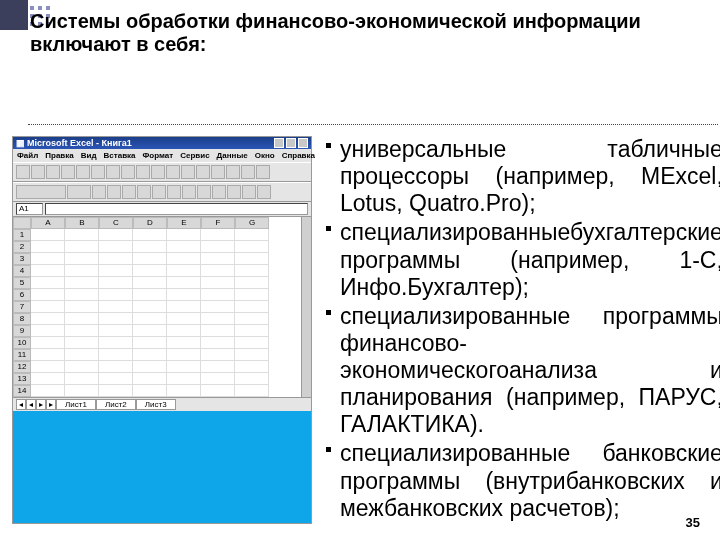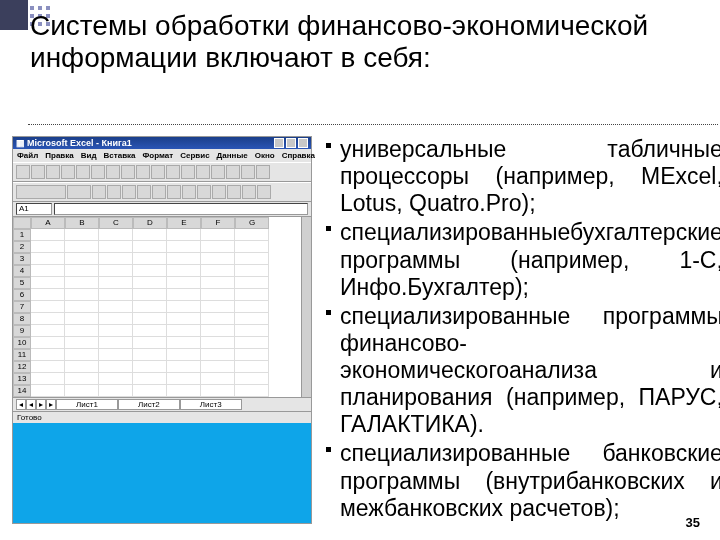--- a/index.html
+++ b/index.html
@@ -11,21 +11,21 @@
   }
   .deco-top { position: absolute; top: 0; left: 0; width: 28px; height: 30px; background: #3b3f5c; }
   .deco-dots { position: absolute; top: 6px; left: 30px; width: 22px; height: 20px; }
   .deco-dots span { position: absolute; width: 4px; height: 4px; background: #8a8fbf; }
   .deco-dots span:nth-child(1){top:0;left:0;} .deco-dots span:nth-child(2){top:0;left:8px;} .deco-dots span:nth-child(3){top:0;left:16px;}
   .deco-dots span:nth-child(4){top:8px;left:0;} .deco-dots span:nth-child(5){top:8px;left:8px;} .deco-dots span:nth-child(6){top:8px;left:16px;}
   .deco-dots span:nth-child(7){top:16px;left:0;} .deco-dots span:nth-child(8){top:16px;left:8px;} .deco-dots span:nth-child(9){top:16px;left:16px;}
 
   .title {
     position: absolute; top: 10px; left: 28px; right: 10px;
-    font-size: 28px; font-weight: normal; line-height: 1.15;
+    font-size: 20px; font-weight: bold; line-height: 1.15;
     padding-left: 2px;
   }
   .title-underline {
     position: absolute; top: 124px; left: 28px; right: 2px; height: 1px;
     border-bottom: 1px dotted #444;
   }
 
   .content { position: absolute; top: 136px; left: 12px; right: 12px; display: flex; gap: 10px; }
 
   
@@ -44,33 +44,33 @@
   }
   .mini .titlebar .wicons { display:flex; gap:2px; }
   .mini .titlebar .wicons span{ width:10px; height:10px; background:#c8c8c8; border:1px solid #fff; display:inline-block; }
   .mini .menubar { display: flex; gap: 7px; padding: 2px 4px; background:#e5e5e5; color:#000; font-size:8px;font-weight:bold;}
   .mini .toolbar, .mini .toolbar2 {
     display: flex; gap: 1px; padding: 2px 3px; background: #e5e5e5;
     border-top: 1px solid #fff; border-bottom: 1px solid #999;
   }
   .mini .tbtn { width: 14px; height: 14px; background: #d8d8d8; border: 1px solid #aaa; }
   .mini .formulabar { display:flex; background:#e5e5e5; padding:1px 3px; gap:2px; border-bottom:1px solid #999;}
-  .mini .namebox { width: 36px; height: 12px; background:#fff; border:1px inset #999; font-size:8px; padding:0 2px;}
+  .mini .namebox { width: 27px; height: 12px; background:#fff; border:1px inset #999; font-size:8px; padding:0 2px;}
   .mini .fxbox { flex:1; height:12px; background:#fff; border:1px inset #999;}
   .mini .sheet { background:#fff; display:flex; }
   .mini .rowhdrs { display:flex; flex-direction:column; }
   .mini .rowhdrs div { width:18px; height:12px; background:#d8d8d8; border:1px solid #bbb; text-align:center; font-size:8px; }
   .mini .grid { flex:1; }
   .mini .colhdrs { display:flex; }
   .mini .colhdrs div { width:34px; height:12px; background:#d8d8d8; border:1px solid #bbb; text-align:center; font-size:8px;}
   .mini .rows { }
   .mini .rows .row { display:flex; }
   .mini .rows .row div { width:34px; height:12px; border-right:1px solid #ddd; border-bottom:1px solid #ddd; }
   .mini .tabs { display:flex; background:#e5e5e5; padding:1px 3px; gap:0; font-size:8px; border-top:1px solid #999;}
-  .mini .tabs span { border:1px solid #999; padding:0 19px; background:#fff;}
+  .mini .tabs span { border:1px solid #999; padding:0 8px; background:#fff;}
   .mini .status { background:#e5e5e5; font-size:8px; padding:1px 4px; border-top:1px solid #999;}
   .mini .scroll-y { width:10px; background:#d0d0d0; border-left:1px solid #999;}
 
   
   .bullets { flex:1; font-size:23px; line-height:1.18; }
   .bullets ul { list-style: none; padding-left: 18px; }
   .bullets li { position: relative; text-align: justify; margin-bottom: 2px; }
   .bullets li::before {
     content: ""; position: absolute; left: -14px; top: 7px;
     width: 5px; height: 5px; background:#000;
@@ -325,21 +325,20 @@
     </div>
     <div class="tabs">
       <span style="padding:0 2px">◂</span>
         <span style="padding:0 2px">◂</span>
         <span style="padding:0 2px">▸</span>
         <span style="padding:0 2px">▸</span>
       <span>Лист1</span>
         <span>Лист2</span>
         <span>Лист3</span>
     </div>
-    <div class="status">Готово</div>
   </div>
 
   <div class="bullets">
     <ul>
       <li>универсальные табличные процессоры (например, MExcel, Lotus, Quatro.Pro);</li>
       <li>специализированныебухгалтерские программы (например, 1-С, Инфо.Бухгалтер);</li>
       <li>специализированные программы финансово-экономическогоанализа и планирования (например, ПАРУС, ГАЛАКТИКА).</li>
       <li>специализированные банковские программы (внутрибанковских и межбанковских расчетов);</li>
     </ul>
   </div>

